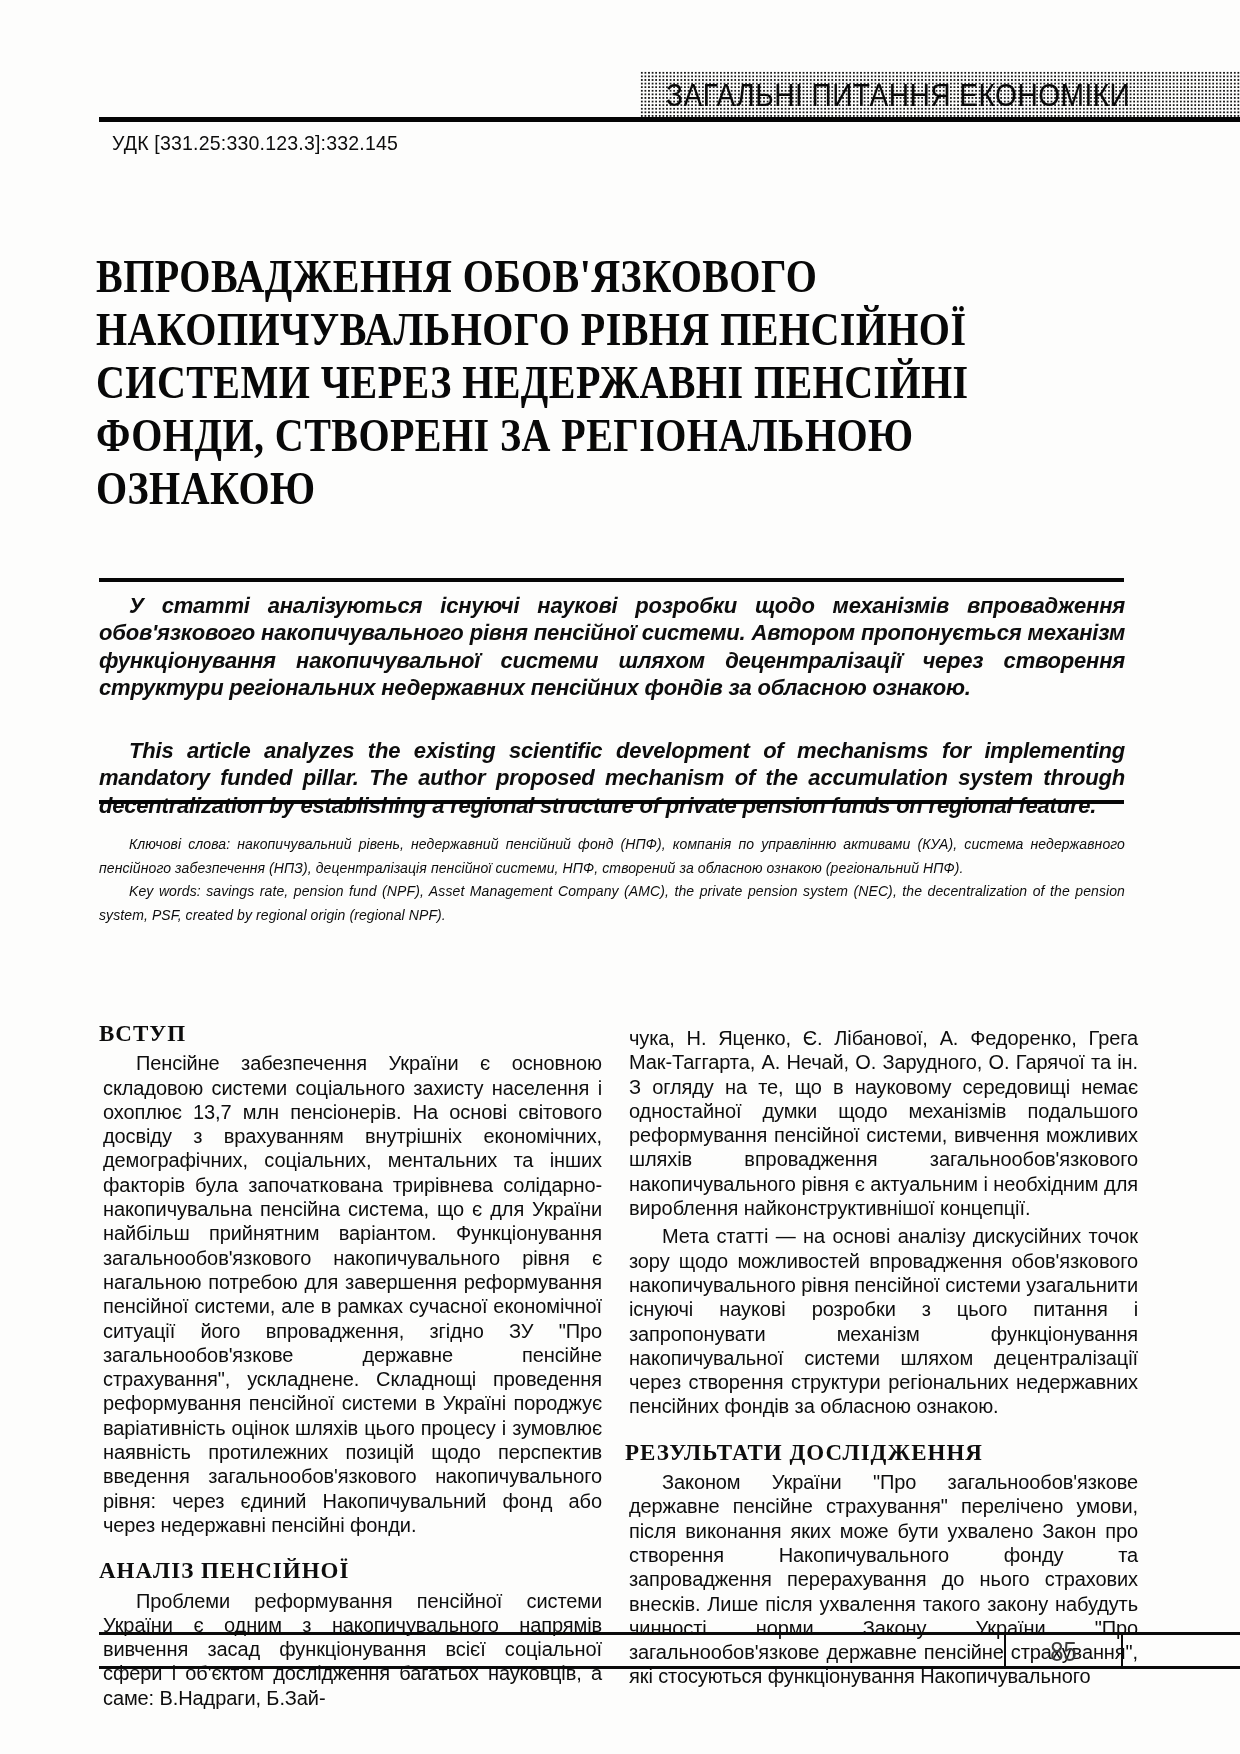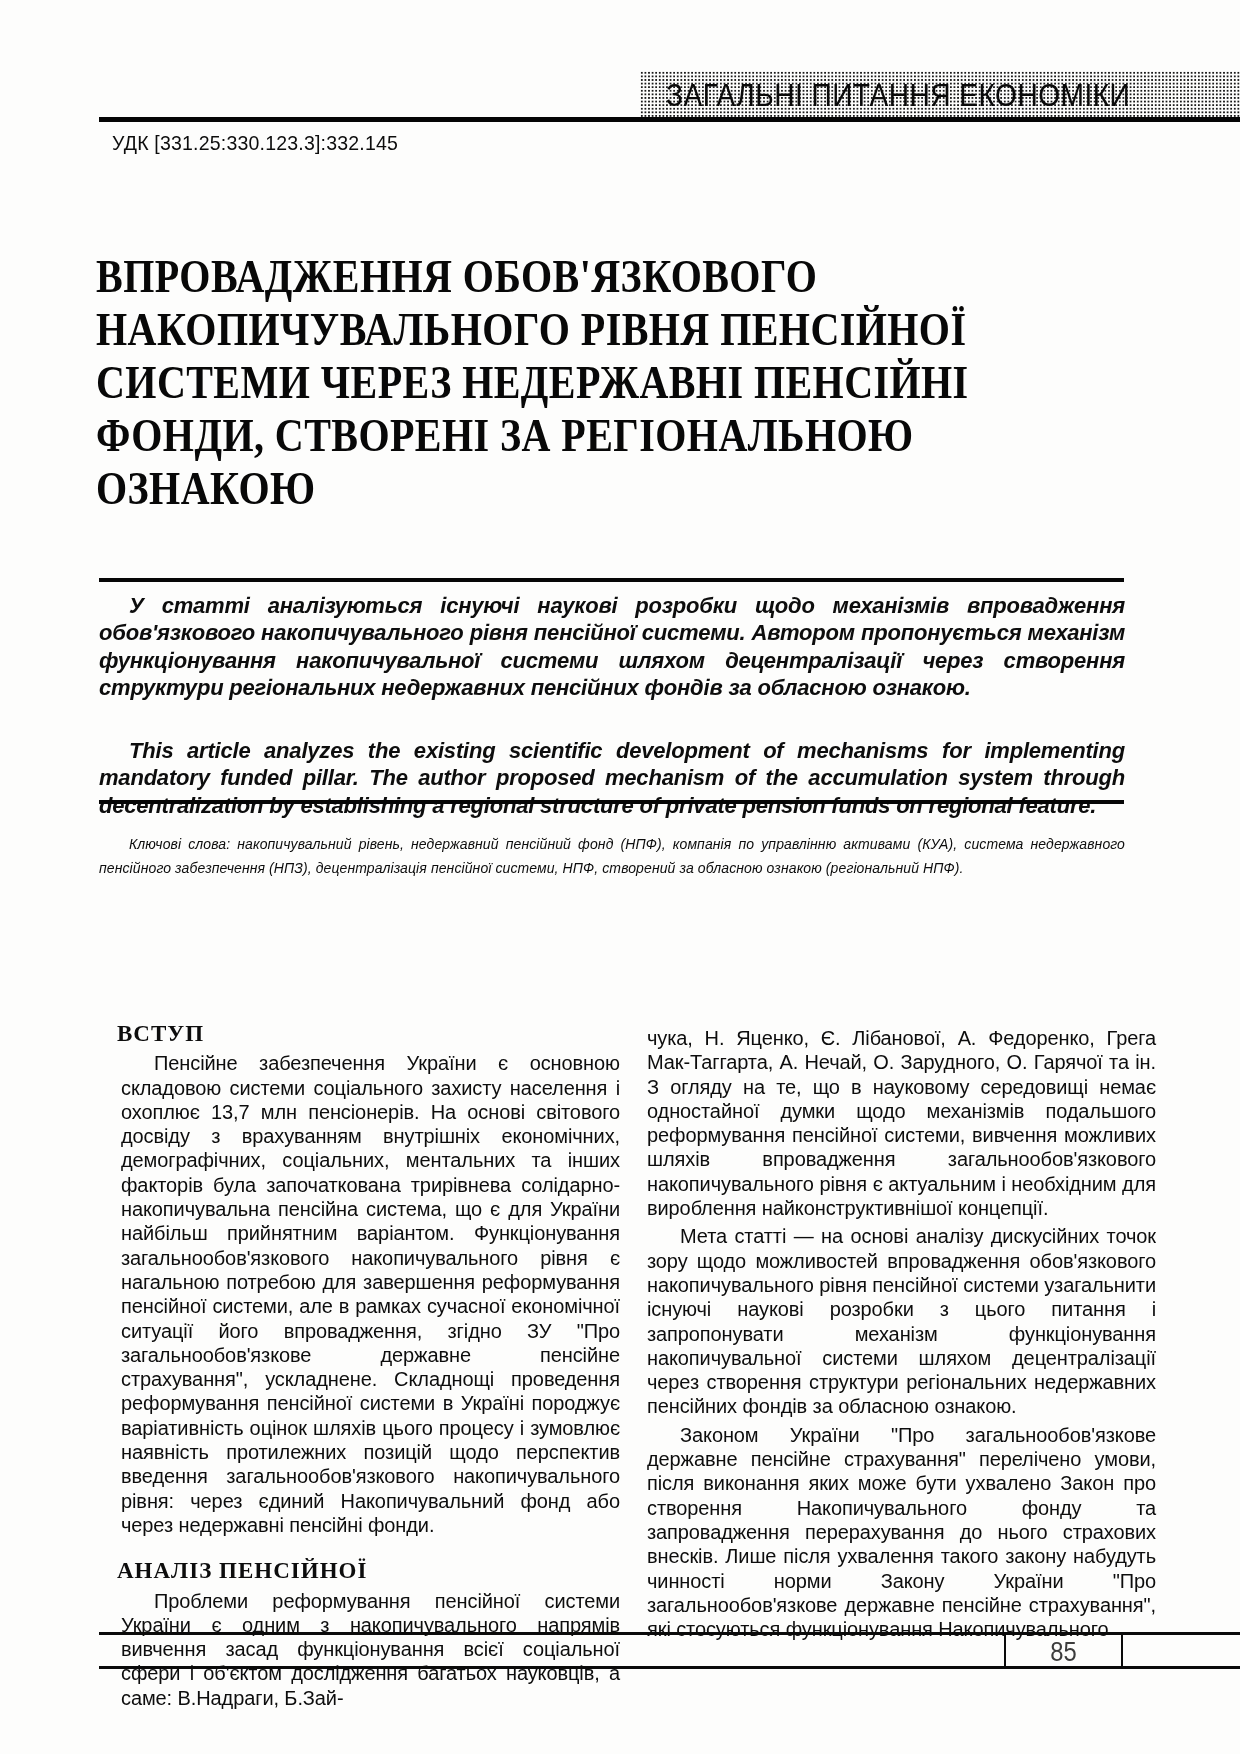--- a/index.html
+++ b/index.html
@@ -55,21 +55,21 @@
   .abstract-uk{top:592px;}
   .abstract-en{top:737px;}
   .keywords{
     position:absolute;left:99px;top:833px;width:1026px;
     font-style:italic;font-size:14px;line-height:23.6px;
     text-align:justify;letter-spacing:0.1px;
   }
   .keywords p{margin:0;text-indent:30px;}
   
   .columns{
-    position:absolute;left:117px;top:1022px;width:1043px;
+    position:absolute;left:99px;top:1022px;width:1043px;
     display:flex;gap:19px;
   }
   .col{font-size:20px;line-height:24.3px;}
   .col-left{width:507px;}
   .col-right{width:517px;}
   .sec-heading{
     font-family:"Liberation Serif",serif;font-weight:700;
     font-size:23px;line-height:24.3px;letter-spacing:1px;
     margin:22px 0 5px 0;
   }
@@ -109,32 +109,34 @@
       <div>ОЗНАКОЮ</div>
     </div>
 
   <div class="rule rule-a"></div>
   <div class="abstract abstract-en">This article analyzes the existing scientific development of mechanisms for implementing mandatory funded pillar. The author proposed mechanism of the accumulation system through decentralization by establishing a regional structure of private pension funds on regional feature.</div>
   <div class="abstract abstract-uk">У статті аналізуються існуючі наукові розробки щодо механізмів впровадження обов'язкового накопичувального рівня пенсійної системи. Автором пропонується механізм функціонування накопичувальної системи шляхом децентралізації через створення структури регіональних недержавних пенсійних фондів за обласною ознакою.</div>
   <div class="rule rule-b"></div>
 
   <div class="keywords">
     <p>Ключові слова: накопичувальний рівень, недержавний пенсійний фонд (НПФ), компанія по управлінню активами (КУА), система недержавного пенсійного забезпечення (НПЗ), децентралізація пенсійної системи, НПФ, створений за обласною ознакою (регіональний НПФ).</p>
+    <p>Key words: savings rate, pension fund (NPF), Asset Management Company (AMC), the private pension system (NEC), the decentralization of the pension system, PSF, created by regional origin (regional NPF).</p>
   </div>
 
   <div class="columns">
     <div class="col col-left">
         <div class="sec-heading">ВСТУП</div>
         <div class="para">Пенсійне забезпечення України є основною складовою системи соціального захисту населення і охоплює 13,7 млн пенсіонерів. На основі світового досвіду з врахуванням внутрішніх економічних, демографічних, соціальних, ментальних та інших факторів була започаткована трирівнева солідарно-накопичувальна пенсійна система, що є для України найбільш прийнятним варіантом. Функціонування загальнообов'язкового накопичувального рівня є нагальною потребою для завершення реформування пенсійної системи, але в рамках сучасної економічної ситуації його впровадження, згідно ЗУ "Про загальнообов'язкове державне пенсійне страхування", ускладнене. Складнощі проведення реформування пенсійної системи в Україні породжує варіативність оцінок шляхів цього процесу і зумовлює наявність протилежних позицій щодо перспектив введення загальнообов'язкового накопичувального рівня: через єдиний Накопичувальний фонд або через недержавні пенсійні фонди.</div>
         <div class="sec-heading">АНАЛІЗ ПЕНСІЙНОЇ</div>
         <div class="para">Проблеми реформування пенсійної системи України є одним з накопичувального напрямів вивчення засад функціонування всієї соціальної сфери і об'єктом дослідження багатьох науковців, а саме: В.Надраги, Б.Зай-</div>
       </div>
     <div class="col col-right">
         <div class="para no-indent">чука, Н. Яценко, Є. Лібанової, А. Федоренко, Грега Мак-Таггарта, А. Нечай, О. Зарудного, О. Гарячої та ін. З огляду на те, що в науковому середовищі немає одностайної думки щодо механізмів подальшого реформування пенсійної системи, вивчення можливих шляхів впровадження загальнообов'язкового накопичувального рівня є актуальним і необхідним для вироблення найконструктивнішої концепції.</div>
         <div class="para">Мета статті — на основі аналізу дискусійних точок зору щодо можливостей впровадження обов'язкового накопичувального рівня пенсійної системи узагальнити існуючі наукові розробки з цього питання і запропонувати механізм функціонування накопичувальної системи шляхом децентралізації через створення структури регіональних недержавних пенсійних фондів за обласною ознакою.</div>
+        <div class="sec-heading">РЕЗУЛЬТАТИ ДОСЛІДЖЕННЯ</div>
         <div class="para">Законом України "Про загальнообов'язкове державне пенсійне страхування" перелічено умови, після виконання яких може бути ухвалено Закон про створення Накопичувального фонду та запровадження перерахування до нього страхових внесків. Лише після ухвалення такого закону набудуть чинності норми Закону України "Про загальнообов'язкове державне пенсійне страхування", які стосуються функціонування Накопичувального</div>
       </div>
   </div>
 
   <div class="footer-rule fr-top"></div>
   <div class="footer-rule fr-bottom"></div>
   <div class="footer-vline fv-left"></div>
   <div class="footer-vline fv-right"></div>
   <div class="page-number">85</div>
 

